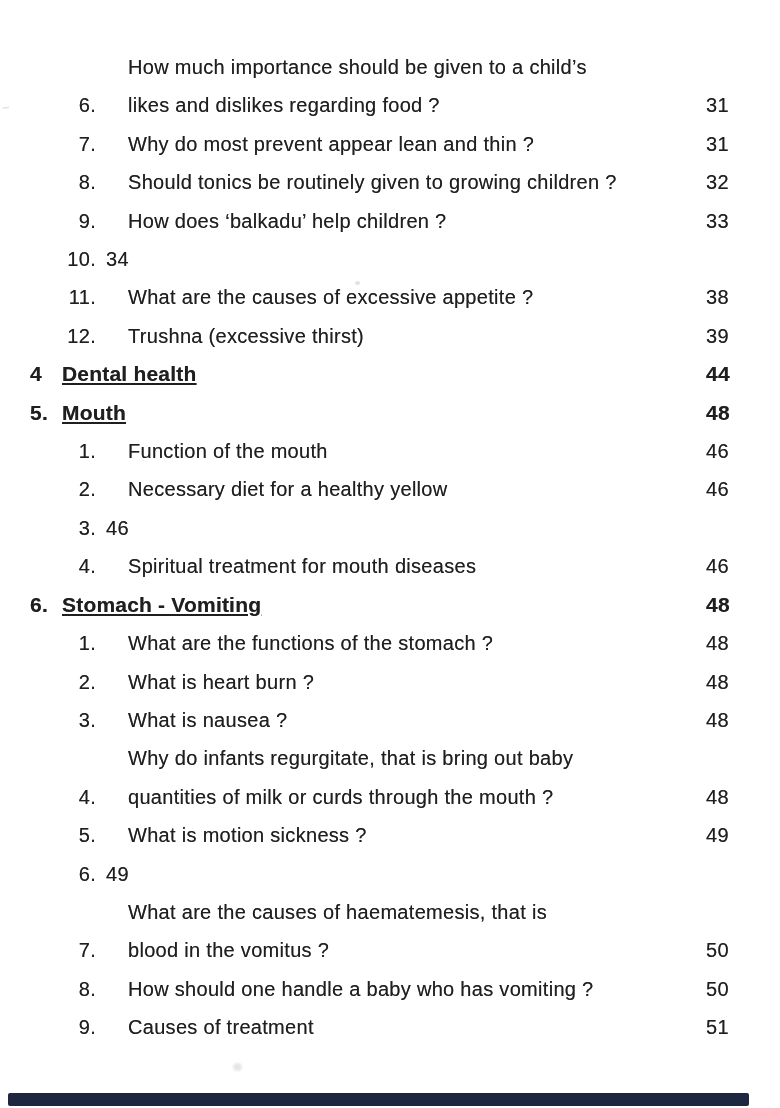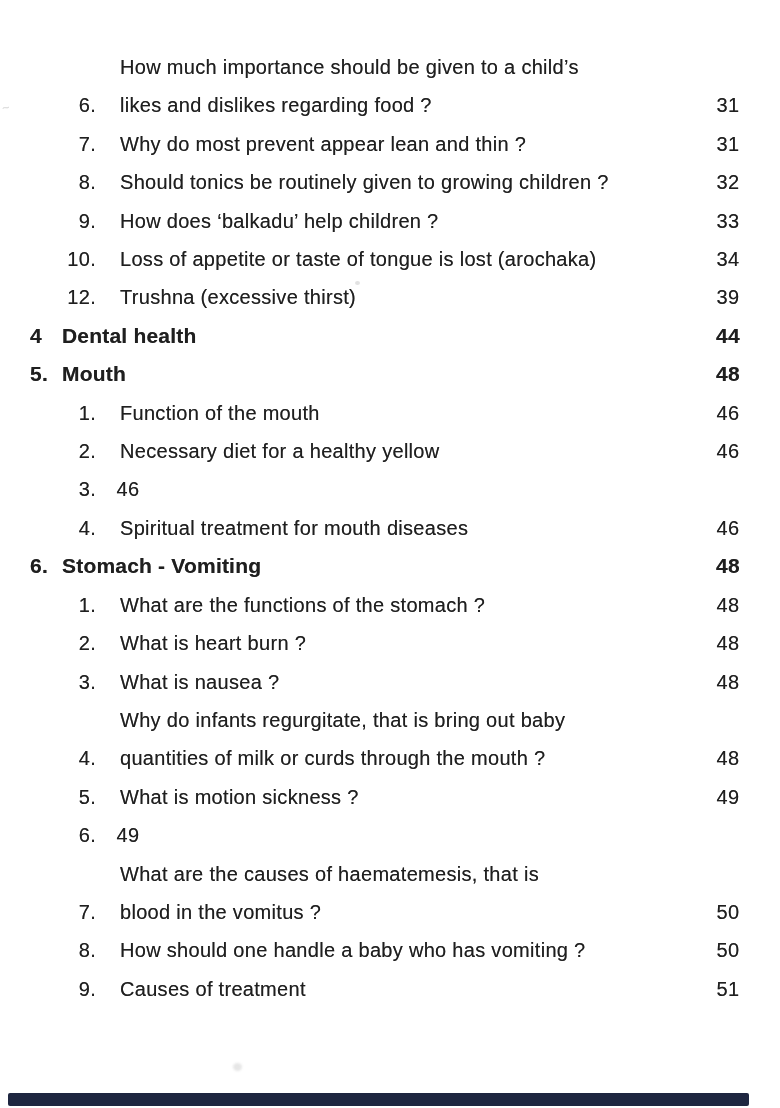--- a/index.html
+++ b/index.html
@@ -24,44 +24,45 @@
     text-shadow: 0 0 0.5px rgba(20,20,20,0.6);
   }
   
   .row.item .num {
     flex: 0 0 96px;
     text-align: right;
     white-space: nowrap;
   }
   .row.item .title {
     flex: 1 1 auto;
-    margin-left: 24px;
+    margin-left: 32px;
     white-space: pre-line;
   }
   
   .row.chapter {
     font-weight: bold;
     font-size: 21px;
     letter-spacing: 0.2px;
   }
   .row.chapter .num {
     flex: 0 0 32px;
     margin-left: 30px;
     text-align: left;
     white-space: nowrap;
   }
   .row.chapter .title {
     flex: 1 1 auto;
     white-space: pre-line;
+    text-decoration: underline;
   }
   .pg {
     flex: 0 0 auto;
     min-width: 44px;
     margin-left: 10px;
-    text-align: center;
+    text-align: left;
     white-space: nowrap;
   }
   
   .artifact {
     position: absolute;
     color: #d6d6d6;
     pointer-events: none;
   }
   #artifact-squiggle {
     left: 2px; top: 100px;
@@ -112,22 +113,26 @@
     <span class="title">Should tonics be routinely given to growing children ?</span>
     <span class="pg">32</span>
   </div>
     <div class="row item">
     <span class="num">9.</span>
     <span class="title">How does ‘balkadu’ help children ?</span>
     <span class="pg">33</span>
   </div>
     <div class="row item">
     <span class="num">10.</span>
-    <span class="title">Loss of appetite or taste of tongue is lost (arochaka)</span>
     <span class="pg">34</span>
+  </div>
+    <div class="row item">
+    <span class="num">11.</span>
+    <span class="title">What are the causes of excessive appetite ?</span>
+    <span class="pg">38</span>
   </div>
     <div class="row item">
     <span class="num">12.</span>
     <span class="title">Trushna (excessive thirst)</span>
     <span class="pg">39</span>
   </div>
     <div class="row chapter">
     <span class="num">4</span>
     <span class="title">Dental health</span>
     <span class="pg">44</span>

